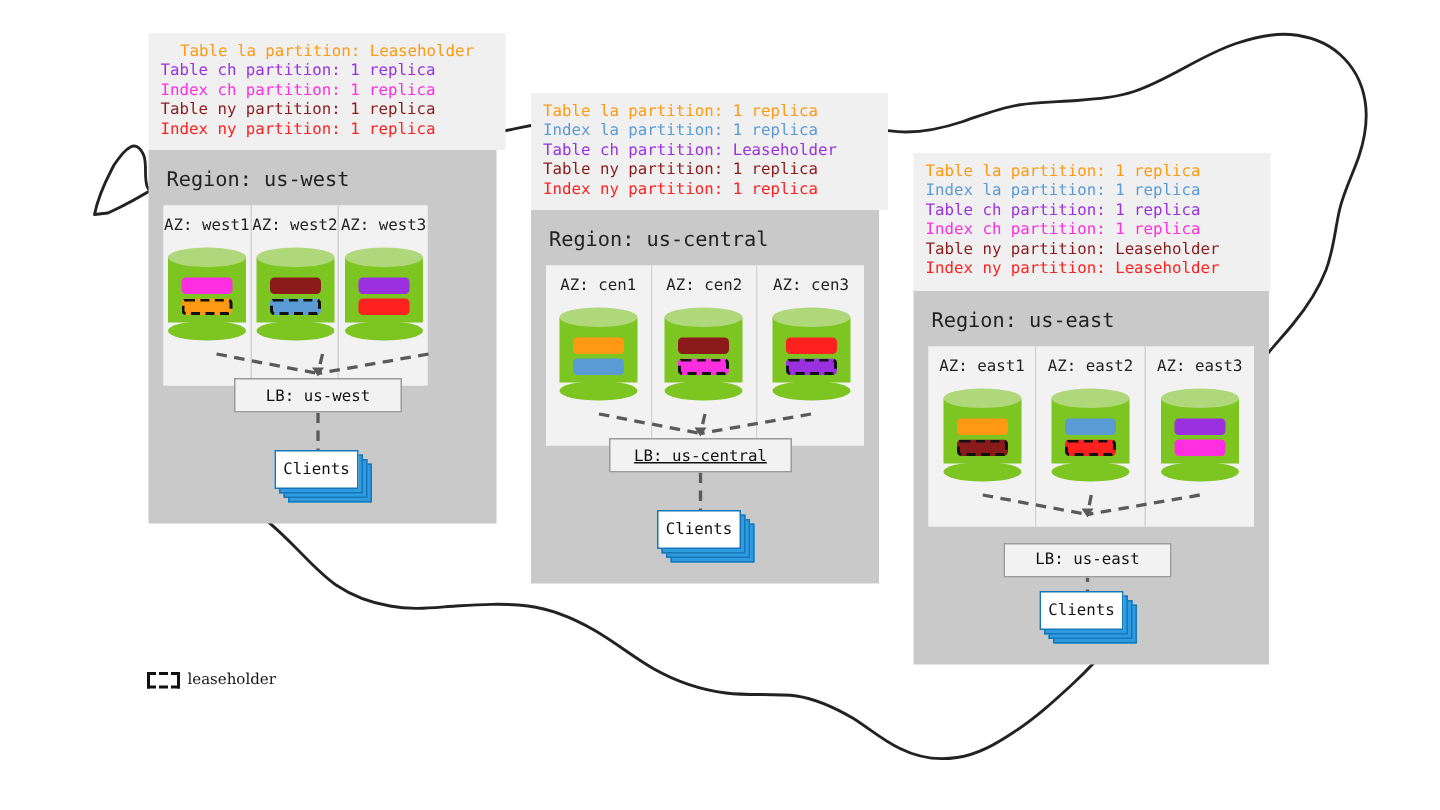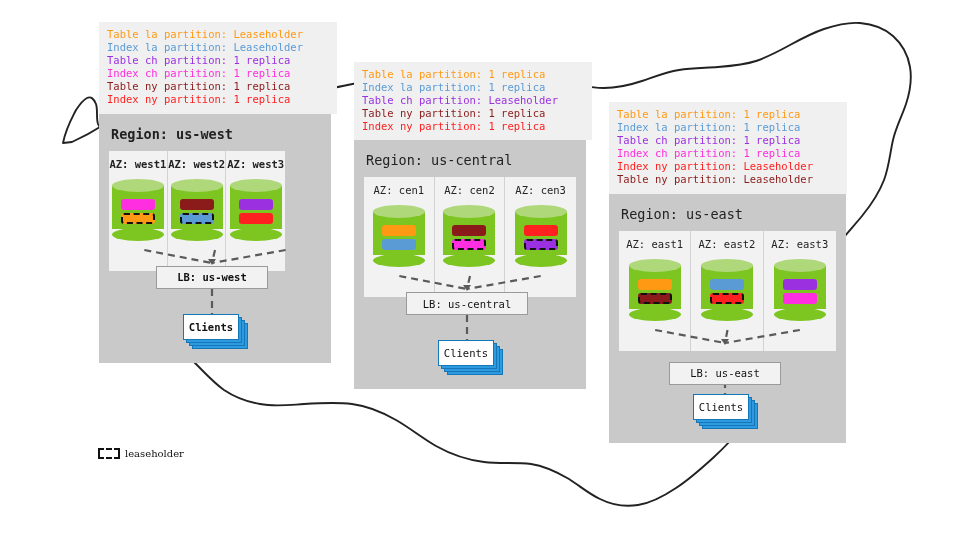--- a/index.html
+++ b/index.html
@@ -79,28 +79,27 @@
            C435,92 423,88 410,85 C397,82 384,80 371,81
            C358,82 345,86 332,88 C319,90 306,90 293,88
            C280,86 268,82 255,79 C242,76 229,74 216,75
            C203,76 190,80 177,85 C164,90 152,96 140,103
            C128,110 116,117 105,124 C94,131 83,137 72,142 Z" fill="none" stroke="#222222" stroke-width="1.9" stroke-linejoin="round"></path>
 </svg>
 
 <div id="regions-root">
     <div class="region-group" style="left: 99px; top: 22px;">
       <div class="legend-box" style="width: 238px;">
-        <div class="legend-line" style="color: rgb(255, 153, 19);">Table la partition: Leaseholder</div>
-        <div class="legend-line" style="color: rgb(91, 155, 213);">Index la partition: Leaseholder</div>
+        <div class="legend-line" style="color: rgb(255, 153, 19); text-align: center;">Table la partition: Leaseholder</div>
         <div class="legend-line" style="color: rgb(155, 48, 224);">Table ch partition: 1 replica</div>
         <div class="legend-line" style="color: rgb(255, 46, 224);">Index ch partition: 1 replica</div>
         <div class="legend-line" style="color: rgb(139, 26, 26);">Table ny partition: 1 replica</div>
         <div class="legend-line" style="color: rgb(255, 32, 32);">Index ny partition: 1 replica</div>
       </div>
-      <div class="region-panel" style="width: 232px; height: 249px; font-weight: bold;">
+      <div class="region-panel" style="width: 232px; height: 249px;">
         <div class="region-title">Region: us-west</div>
         <div class="az-strip" style="left: 10px; top: 37px; width: 176px; height: 120px;">
           <div class="az-cell" style="width: 70.6667px;">
             <div class="az-label">AZ: west1</div>
             <div class="cyl" style="width: 52px; height: 62px;">
               <div class="cyl-bot" style="width: 52px; height: 13px; top: 49px;"></div>
               <div class="cyl-body" style="width: 52px; height: 43px;"></div>
               <div class="cyl-top" style="width: 52px; height: 13px;"></div>
               <div class="band" style="background: rgb(255, 46, 224); width: 34px; height: 11px; left: 9px; top: 20px;"></div>
               <div class="band lease" style="background: rgb(255, 153, 19); width: 34px; height: 11px; left: 9px; top: 34px;"></div>
@@ -185,37 +184,37 @@
             </div>
           </div>
         </div>
         <svg class="connectors" width="232" height="249" style="left: 0px; top: 0px;">
           <path d="M45.333333333333336,136 L113,149" stroke="#5A5A5A" stroke-width="2.2" stroke-dasharray="7,5" fill="none"></path>
           <path d="M116,136 L113,149" stroke="#5A5A5A" stroke-width="2.2" stroke-dasharray="7,5" fill="none"></path>
           <path d="M186.66666666666669,136 L113,149" stroke="#5A5A5A" stroke-width="2.2" stroke-dasharray="7,5" fill="none"></path>
           <path d="M109,145 L113,151 L117,145 Z" fill="#5A5A5A"></path>
           <path d="M113,175 L113,200" stroke="#5A5A5A" stroke-width="2.2" stroke-dasharray="7,5" fill="none"></path>
         </svg>
-        <div class="lb-box" style="left: 52px; top: 152px; width: 122px; height: 23px;">LB: us-central</div>
+        <div class="lb-box" style="left: 52px; top: 152px; width: 122px; height: 23px; text-decoration: underline;">LB: us-central</div>
         <div class="clients-wrap" style="left: 84px; top: 200px; width: 65px; height: 35px;">
           <div class="clients-shadow" style="left: 9px; top: 9px; width: 56px; height: 26px;"></div>
           <div class="clients-shadow" style="left: 6px; top: 6px; width: 56px; height: 26px;"></div>
           <div class="clients-shadow" style="left: 3px; top: 3px; width: 56px; height: 26px;"></div>
           <div class="clients-main" style="width: 56px; height: 26px;">Clients</div>
         </div>
       </div>
     </div>
     <div class="region-group" style="left: 609px; top: 102px;">
       <div class="legend-box" style="width: 238px;">
         <div class="legend-line" style="color: rgb(255, 153, 19);">Table la partition: 1 replica</div>
         <div class="legend-line" style="color: rgb(91, 155, 213);">Index la partition: 1 replica</div>
         <div class="legend-line" style="color: rgb(155, 48, 224);">Table ch partition: 1 replica</div>
         <div class="legend-line" style="color: rgb(255, 46, 224);">Index ch partition: 1 replica</div>
+        <div class="legend-line" style="color: rgb(139, 26, 26);">Table ny partition: Leaseholder</div>
         <div class="legend-line" style="color: rgb(255, 32, 32);">Index ny partition: Leaseholder</div>
-        <div class="legend-line" style="color: rgb(139, 26, 26);">Table ny partition: Leaseholder</div>
       </div>
       <div class="region-panel" style="width: 237px; height: 249px;">
         <div class="region-title">Region: us-east</div>
         <div class="az-strip" style="left: 10px; top: 37px; width: 217px; height: 120px;">
           <div class="az-cell" style="width: 72.3333px;">
             <div class="az-label">AZ: east1</div>
             <div class="cyl" style="width: 52px; height: 62px;">
               <div class="cyl-bot" style="width: 52px; height: 13px; top: 49px;"></div>
               <div class="cyl-body" style="width: 52px; height: 43px;"></div>
               <div class="cyl-top" style="width: 52px; height: 13px;"></div>

